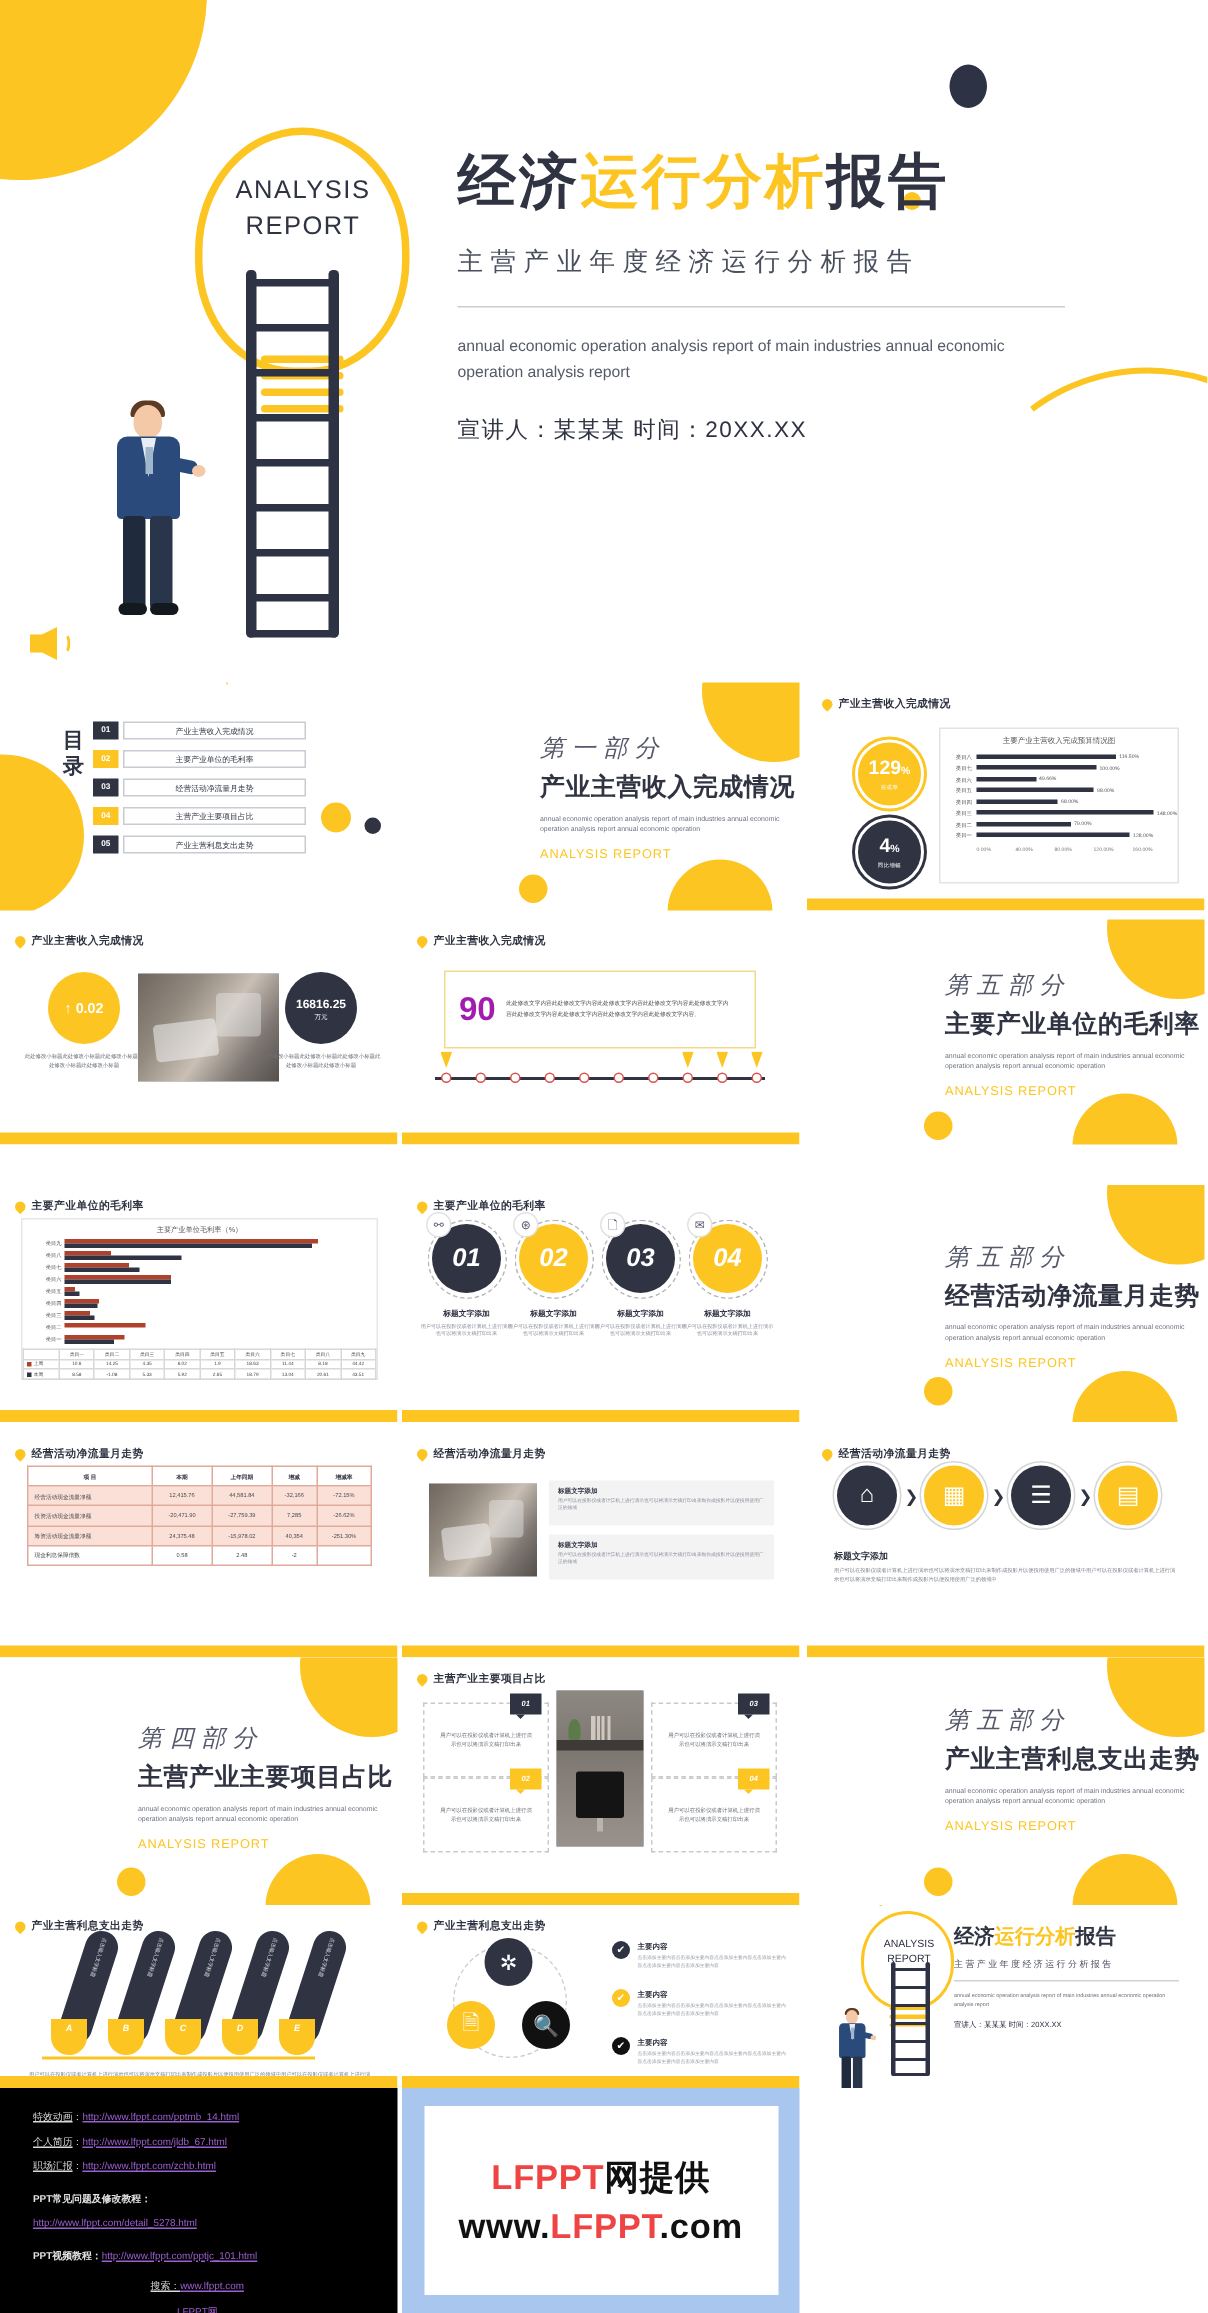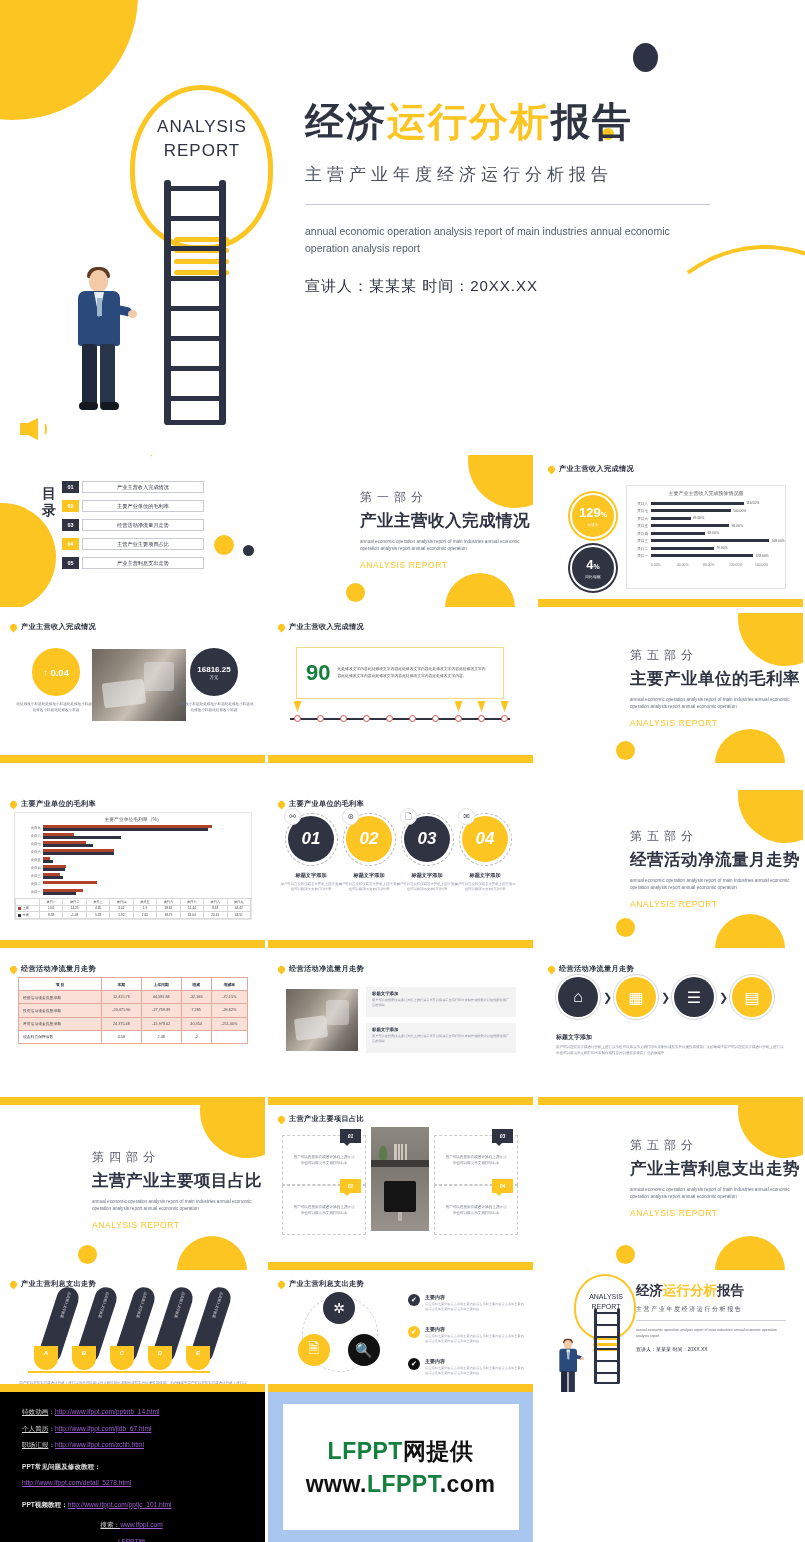--- a/index.html
+++ b/index.html
@@ -102,21 +102,21 @@
   .ybar2{ position:absolute; left:0; bottom:7px; width:265px; height:7px; background:#fcc521;}
 
   
   .divider { background:#fff; }
   .dv-circ-tr { position:absolute; right:-30px; top:-42px; width:95px; height:95px; border-radius:50%; background:#fcc521;}
   .dv-circ-br { position:absolute; right:18px; bottom:-36px; width:70px; height:70px; border-radius:50%; background:#fcc521;}
   .dv-arc { position:absolute; left:-88px; top:30px; width:175px; height:175px; border-radius:50%; border:1.5px solid #2f3342;
             border-right-color:transparent; border-top-color:transparent;}
   .dv-dot { position:absolute; left:78px; top:128px; width:19px; height:19px; border-radius:50%; background:#fcc521;}
   .dv-body { position:absolute; left:92px; top:34px; width:170px;}
-  .dv-no { font-size:12px; letter-spacing:5px; color:#56596a;}
+  .dv-no { font-size:16px; letter-spacing:5px; color:#56596a;font-style:italic;}
   .dv-h { margin-top:4px; font-size:16.5px; font-weight:bold; color:#2f3342; letter-spacing:.5px; white-space:nowrap;}
   .dv-en { margin-top:6px; font-size:4.6px; line-height:7px; color:#6d7180; width:162px;}
   .dv-ar { margin-top:8px; font-size:8.5px; color:#fcc521; letter-spacing:.6px;}
 
   
   .kpi-circle { position:absolute; border-radius:50%; display:flex; flex-direction:column;
                 align-items:center; justify-content:center; color:#fff;}
   .kpi-y { background:#fcc521; border:2.5px solid #fff; box-shadow:0 0 0 2px #fcc521;}
   .kpi-d { background:#2f3342; border:2.5px solid #fff; box-shadow:0 0 0 2px #2f3342;}
   .kpi-n { font-size:13px; font-weight:bold; line-height:13px;}
@@ -148,21 +148,21 @@
 
   
   .dt { position:absolute; left:18px; top:22px; width:230px; border-collapse:collapse; font-size:3.8px;}
   .dt th,.dt td{ border:.5px solid #e0a99a; text-align:center; padding:3.6px 1px; color:#4a4a4a;}
   .dt th{ font-weight:bold; color:#2f3342;}
   .dt td.lft{ text-align:left; padding-left:4px;}
   .dt tr.pink td{ background:#fbe0d8;}
 
   
   .tl-box { position:absolute; left:28px; top:34px; width:208px; height:52px; border:1px solid #f3d98a; display:flex; align-items:center;}
-  .tl-90 { font-size:22px; font-weight:bold; color:#15803d; margin:0 7px 0 9px;}
+  .tl-90 { font-size:22px; font-weight:bold; color:#a21caf; margin:0 7px 0 9px;}
   .tl-tx { font-size:3.8px; line-height:7px; color:#4a4a4a; width:150px;}
   .tl-line{ position:absolute; left:22px; top:105px; width:220px; height:1.6px; background:#2f3342;}
   .tl-node{ position:absolute; top:102px; width:7px; height:7px; border:1.2px solid #d9534f; border-radius:50%; background:#fff;}
   .tl-pin { position:absolute; top:88px; width:8px; height:11px; background:#fcc521; clip-path: polygon(0 0,100% 0,50% 100%);}
 
   
   .numc { position:absolute; top:26px; width:46px; height:46px; border-radius:50%;
           display:flex; align-items:center; justify-content:center; color:#fff;
           font-size:17px; font-style:italic; font-weight:bold;}
   .numc.d{ background:#2f3342;} .numc.y{ background:#fcc521;}
@@ -242,21 +242,21 @@
   .footer-right{
     position:absolute; left:268px; top:1392px; width:265px; height:150px;
     background:#a9c6ee; display:flex; align-items:center; justify-content:center;
   }
   .footer-right .inner{
     width:236px; height:126px; background:#fff; display:flex; flex-direction:column;
     align-items:center; justify-content:center; gap:4px;
   }
   .fr1{ font-size:23px; font-weight:bold; letter-spacing:.5px;}
   .fr2{ font-size:23px; font-weight:bold; letter-spacing:.5px;}
-  .red{ color:#15803d;} .blk{ color:#111;}
+  .red{ color:#ef4444;} .blk{ color:#111;}
   .footer-blank{ position:absolute; left:538px; top:1392px; width:267px; height:150px; background:#fff;}
 </style>
 </head>
 <body>
 
 <div class="sheet">
 
   <div class="cover">
     <div class="blob-tl"></div>
     <div class="arc-right"></div>
@@ -449,21 +449,21 @@
     </div>
     <div class="ybar2" style="bottom:0;height:8px"></div>
   </div>
 
   <div class="slide" style="left:0;top:613px">
     <div class="sl-head">
         <span class="sl-dot"></span>
       <span class="sl-title">产业主营收入完成情况</span>
       </div>
     <div class="kpi-circle kpi-y" style="left:32px;top:35px;width:48px;height:48px;box-shadow:none;border:none">
-      <div style="font-size:9.5px;font-weight:bold;color:#fff">↑ 0.04</div>
+      <div style="font-size:9.5px;font-weight:bold;color:#fff">↑ 0.02</div>
     </div>
     <div class="kptx" style="left:16px;top:88px">此处修改小标题此处修改小标题此处修改小标题此处修改小标题此处修改小标题</div>
     <div class="photo" style="left:92px;top:36px;width:94px;height:72px">
       <div class="pa"></div>
         <div class="pb"></div>
         <div class="pc"></div>
     </div>
     <div class="kpi-circle kpi-d" style="left:190px;top:35px;width:48px;height:48px;box-shadow:none;border:none">
       <div style="font-size:8px;font-weight:bold">16816.25</div>
       <div style="font-size:4.4px;margin-top:1px">万元</div>

